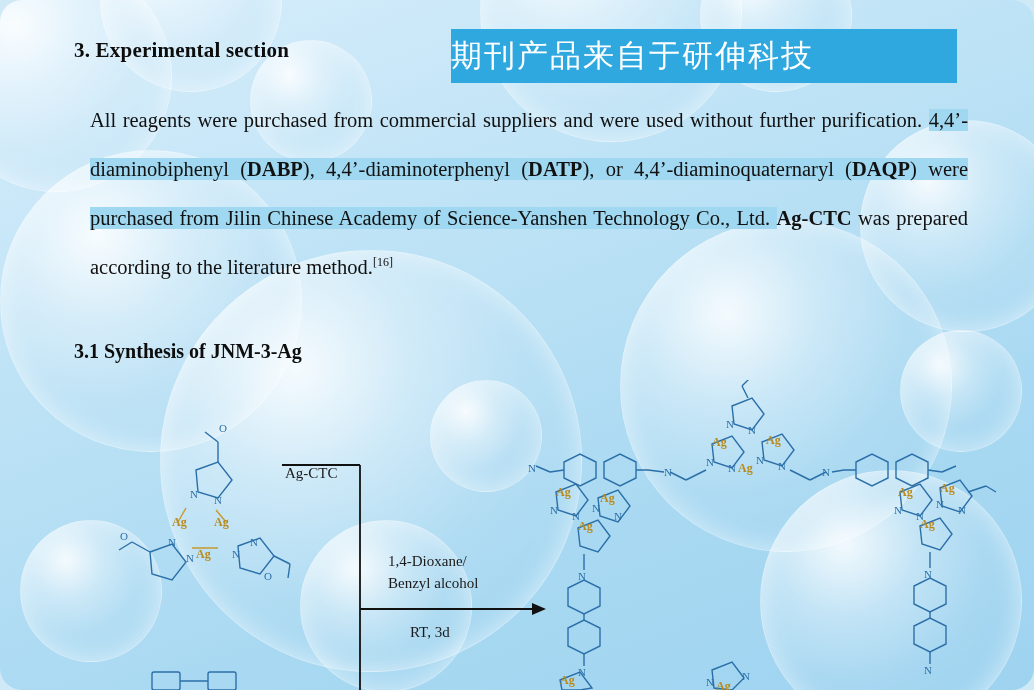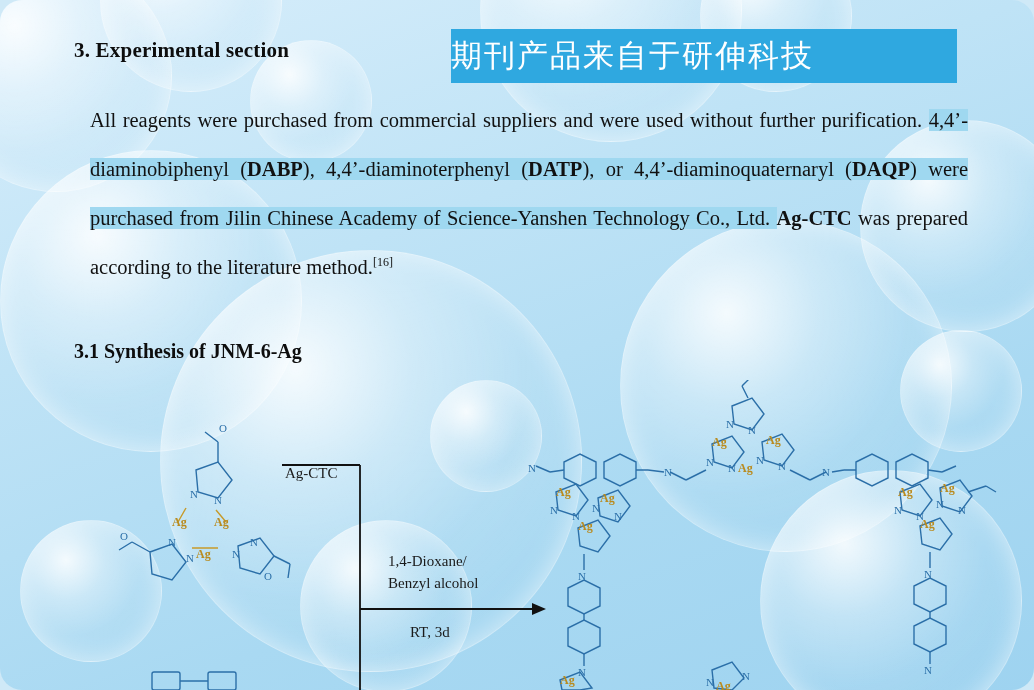--- a/index.html
+++ b/index.html
@@ -170,21 +170,21 @@
     <div class="title">3. Experimental section</div>
 
     <div class="banner">
       <span>期刊产品来自于研伸科技</span>
     </div>
 
     <div class="body-text">
       <span>All reagents were purchased from commercial suppliers and were used without further purification. </span><span class="hl">4,4’-diaminobiphenyl (</span><span class="hl b">DABP</span><span class="hl">), 4,4’-diaminoterphenyl (</span><span class="hl b">DATP</span><span class="hl">), or 4,4’-diaminoquaternaryl (</span><span class="hl b">DAQP</span><span class="hl">) were purchased from Jilin Chinese Academy of Science-Yanshen Technology Co., Ltd. </span><span class="b">Ag-CTC</span><span> was prepared according to the literature method.</span><sup>[16]</sup>
     </div>
 
-    <div class="subtitle">3.1 Synthesis of JNM-6-Ag</div>
+    <div class="subtitle">3.1 Synthesis of JNM-3-Ag</div>
 
     <div class="scheme">
       <svg width="1034" height="310" viewBox="0 0 1034 310">
 
         <g>
 
           <polygon class="bond" points="196,90 218,82 232,100 218,118 198,112"></polygon>
 
           <path class="bond" d="M218,82 L218,62 M218,62 L205,52"></path>
           <text class="atom-o" x="219" y="52">O</text>

